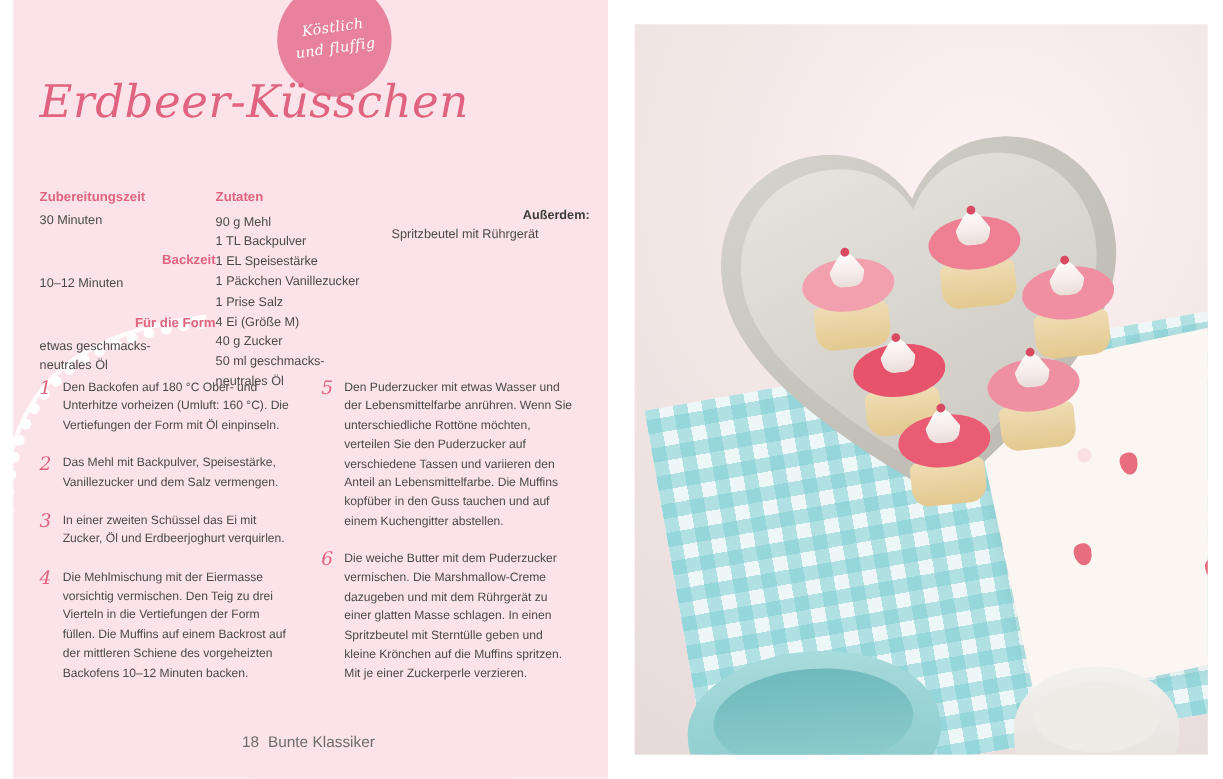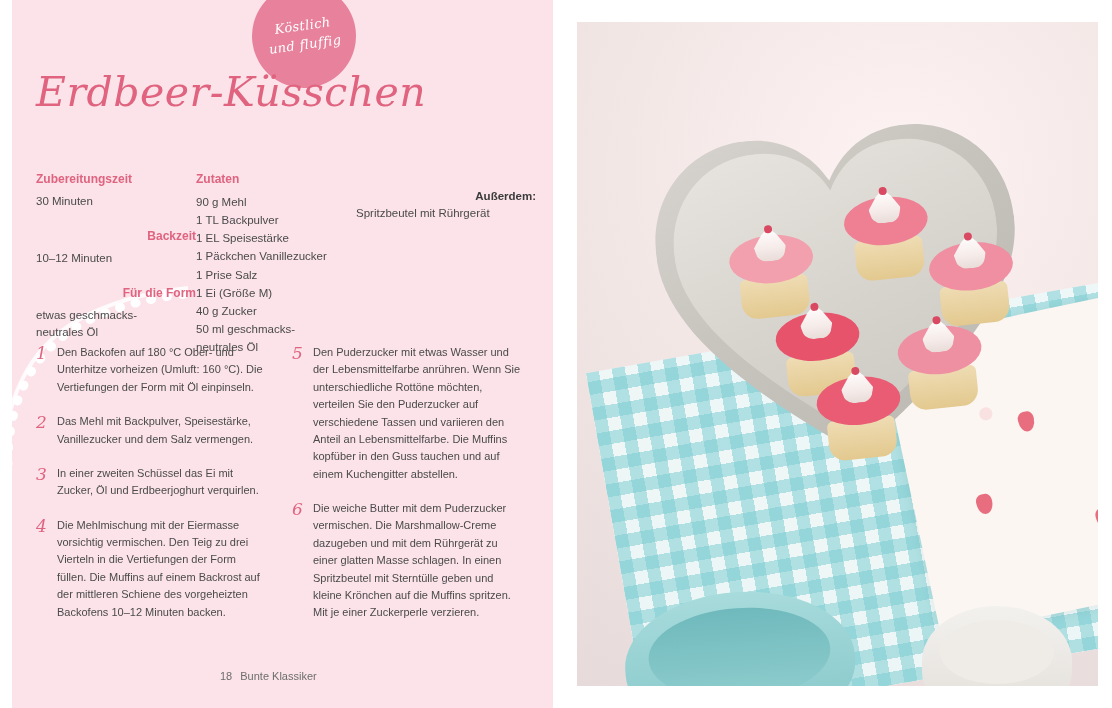--- a/index.html
+++ b/index.html
@@ -156,21 +156,21 @@
   .step-text {
     font-size: 11px;
     line-height: 1.58;
     color: #4a4a4a;
   }
 
   .footer {
     position: absolute;
     left: 220px;
     bottom: 26px;
-    font-size: 11px;
+    font-size: 14px;
     color: #5a5a5a;
     display: flex;
     gap: 8px;
     align-items: center;
   }
   .footer .pg { color: #6d6d6d; }
   .footer .chap { color: #6d6d6d; }
 
   
   .right-page {
@@ -364,21 +364,21 @@
       </div>
 
       <div class="col-b">
         <div class="sec-head">Zutaten</div>
         <ul class="ing-list">
           <li>90 g Mehl</li>
           <li>1 TL Backpulver</li>
           <li>1 EL Speisestärke</li>
           <li>1 Päckchen Vanillezucker</li>
           <li>1 Prise Salz</li>
-          <li>1 Ei (Größe M)</li>
+          <li>4 Ei (Größe M)</li>
           <li>40 g Zucker</li>
           <li>50 ml geschmacks-
 neutrales Öl</li>
         </ul>
       </div>
 
       <div class="col-c">
         <div class="extra-head">Außerdem:</div>
         <div class="sec-body">Spritzbeutel mit Rührgerät</div>
       </div>

